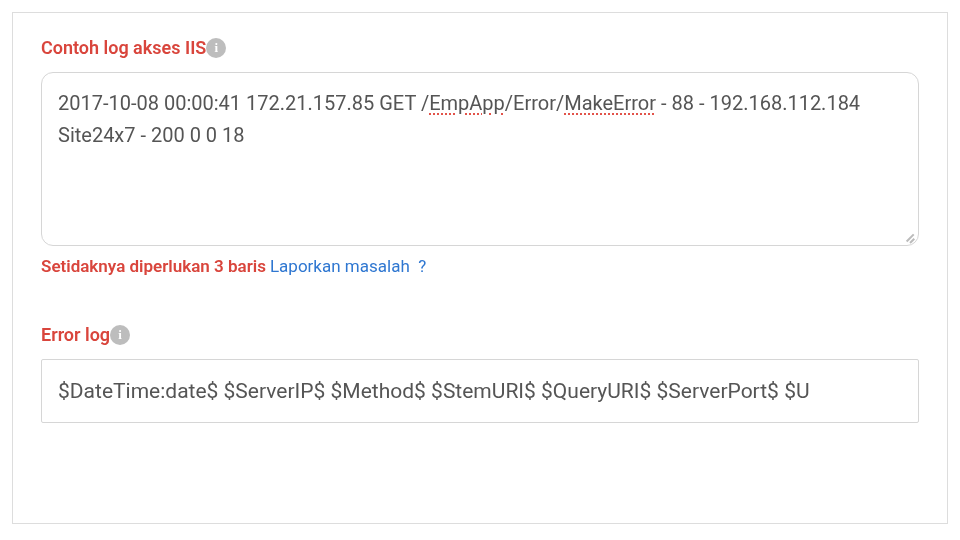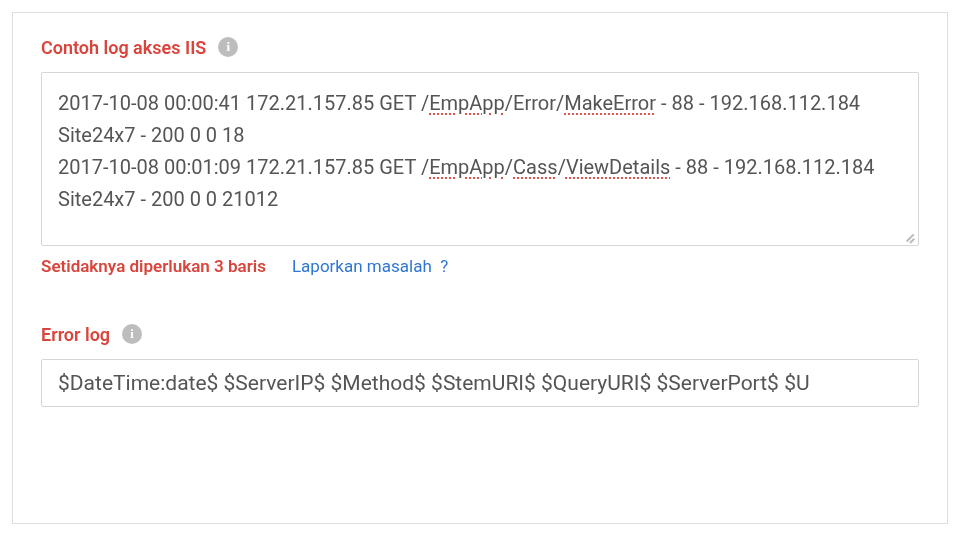--- a/index.html
+++ b/index.html
@@ -18,22 +18,22 @@
       border: 1px solid #ddd;
       margin: 12px;
       padding: 24px 28px 40px 28px;
       height: 512px;
     }
     .field-label {
       color: #d9453c;
       font-size: 18px;
       font-weight: 600;
       display: flex;
-      align-items: flex-start;
-      gap: 12px;
+      align-items: center;
+      gap: 0;
       margin-bottom: 14px;
     }
     .info-icon {
       display: inline-flex;
       align-items: center;
       justify-content: center;
       width: 20px;
       height: 20px;
       border-radius: 50%;
       background: #bdbdbd;
@@ -54,21 +54,21 @@
     .spellcheck {
       text-decoration: underline;
       text-decoration-style: dotted;
       text-decoration-color: #e2534a;
       text-decoration-thickness: 2px;
       text-underline-offset: 3px;
     }
     .log-display {
       width: 100%;
       border: 1px solid #d6d6d6;
-      border-radius: 2px;
+      border-radius: 12px;
       padding: 14px 16px 6px 16px;
       font-size: 20px;
       font-family: inherit;
       color: #555;
       line-height: 1.6;
       height: 174px;
       overflow: hidden;
       cursor: text;
       position: relative;
     }
@@ -96,21 +96,21 @@
     .resize-handle::after {
       width: 6px;
       height: 1.5px;
       transform: rotate(-45deg);
       right: 1px;
       bottom: 2px;
     }
     .validation-row {
       display: flex;
       align-items: center;
-      gap: 26px;
+      gap: 4px;
       margin-bottom: 48px;
       font-size: 17px;
     }
     .validation-error {
       color: #d9453c;
       font-weight: 600;
     }
     .report-link {
       color: #2f77d1;
       font-weight: 400;
@@ -122,39 +122,38 @@
       cursor: pointer;
     }
     .mode-input {
       width: 100%;
       border: 1px solid #d6d6d6;
       border-radius: 2px;
       padding: 18px 16px;
       font-size: 21px;
       font-family: inherit;
       color: #555;
-      height: 48px;
+      height: 64px;
     }
   </style>
 </head>
 <body>
 
 <div class="container">
 
   
   <div class="field-label">
     <span>Contoh log akses IIS</span>
     <span class="info-icon">i</span>
   </div>
 
   <div class="textarea-wrap">
     <div class="log-display" contenteditable="false" style="">
       <span class="spellcheck-line"><span>2017-10-08 00:00:41 172.21.157.85 GET /</span><span class="spellcheck">EmpApp</span><span>/Error/</span><span class="spellcheck">MakeError</span><span> - 88 - 192.168.112.184 Site24x7 - 200 0 0 18</span></span>
       <br>
-      <span class="spellcheck-line"><span>2017-10-08 00:01:09 172.21.157.85 GET /</span><span class="spellcheck">EmpApp</span><span>/</span><span class="spellcheck">Cass</span><span>/</span><span class="spellcheck">ViewDetails</span><span> - 88 - 192.168.112.184 Site24x7 - 200 0 0 21012</span></span>
       <div class="resize-handle"></div>
     </div>
   </div>
 
   <div class="validation-row">
     <span class="validation-error">Setidaknya diperlukan 3 baris</span>
     <span>
       <span class="report-link">Laporkan masalah</span>
       &nbsp;<span class="help-q">?</span>
     </span>

